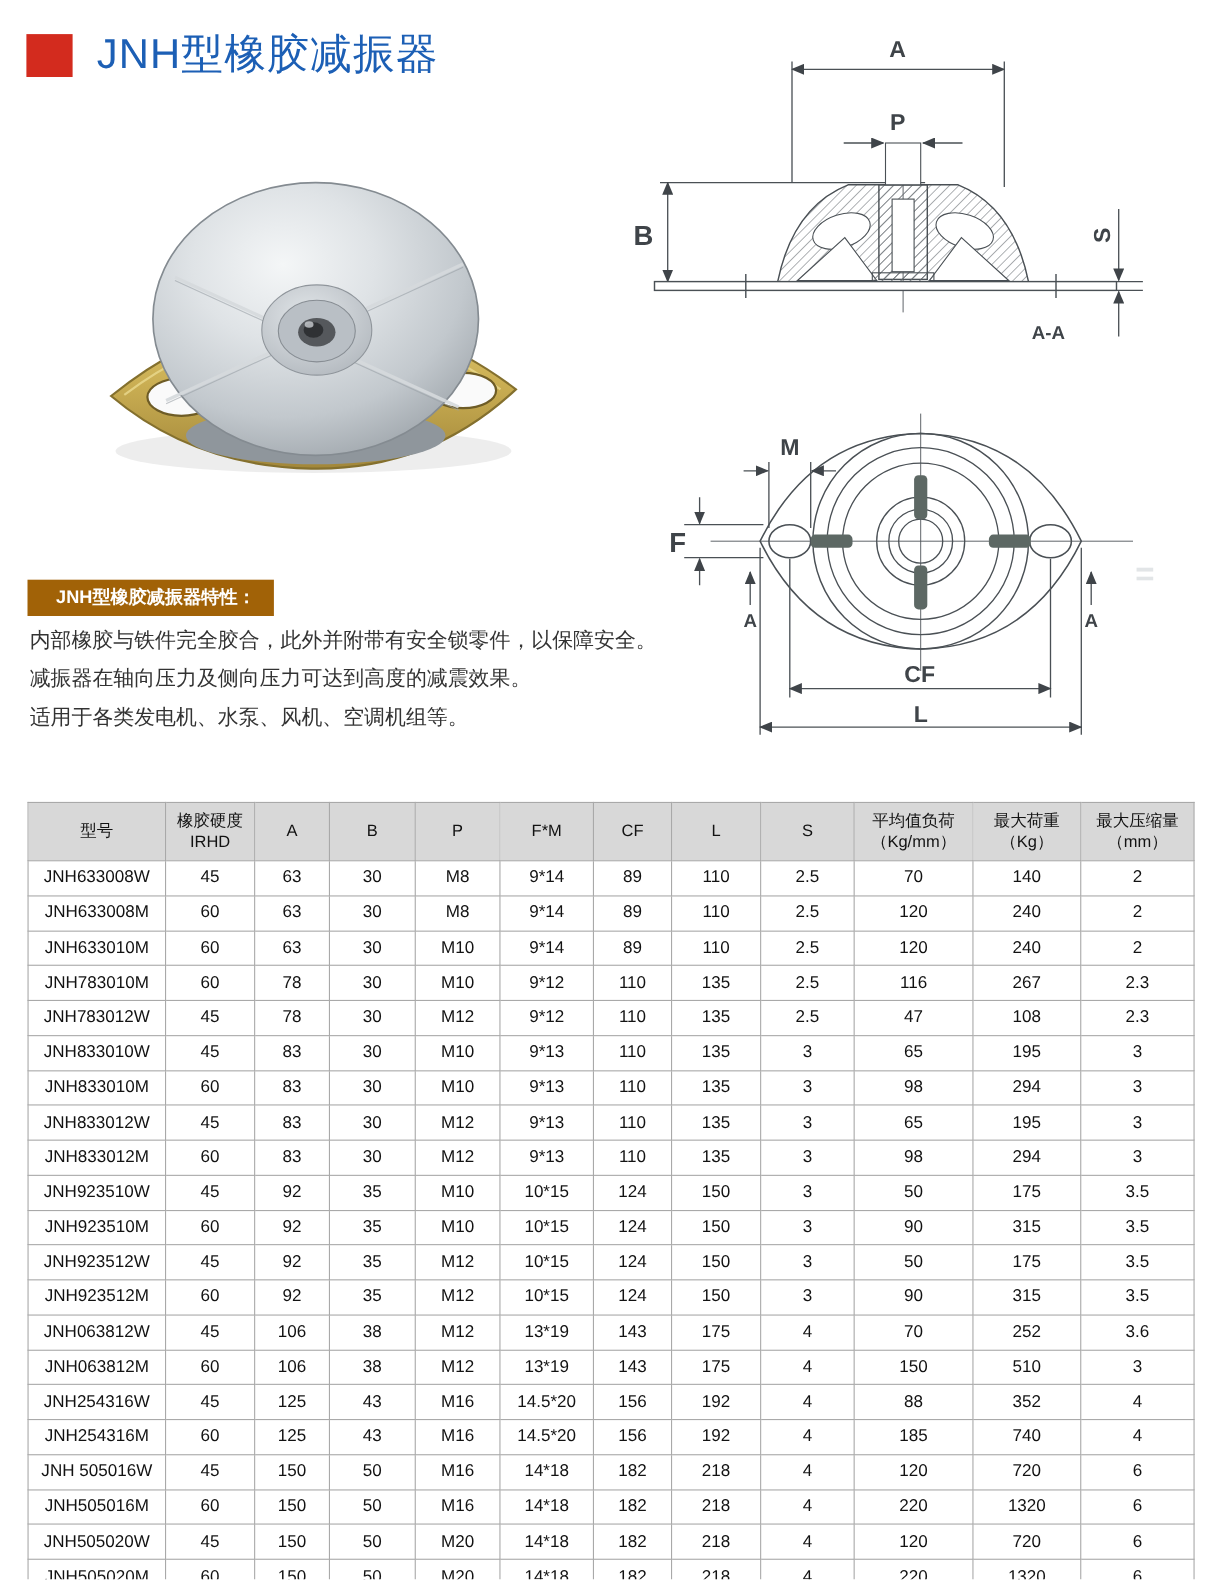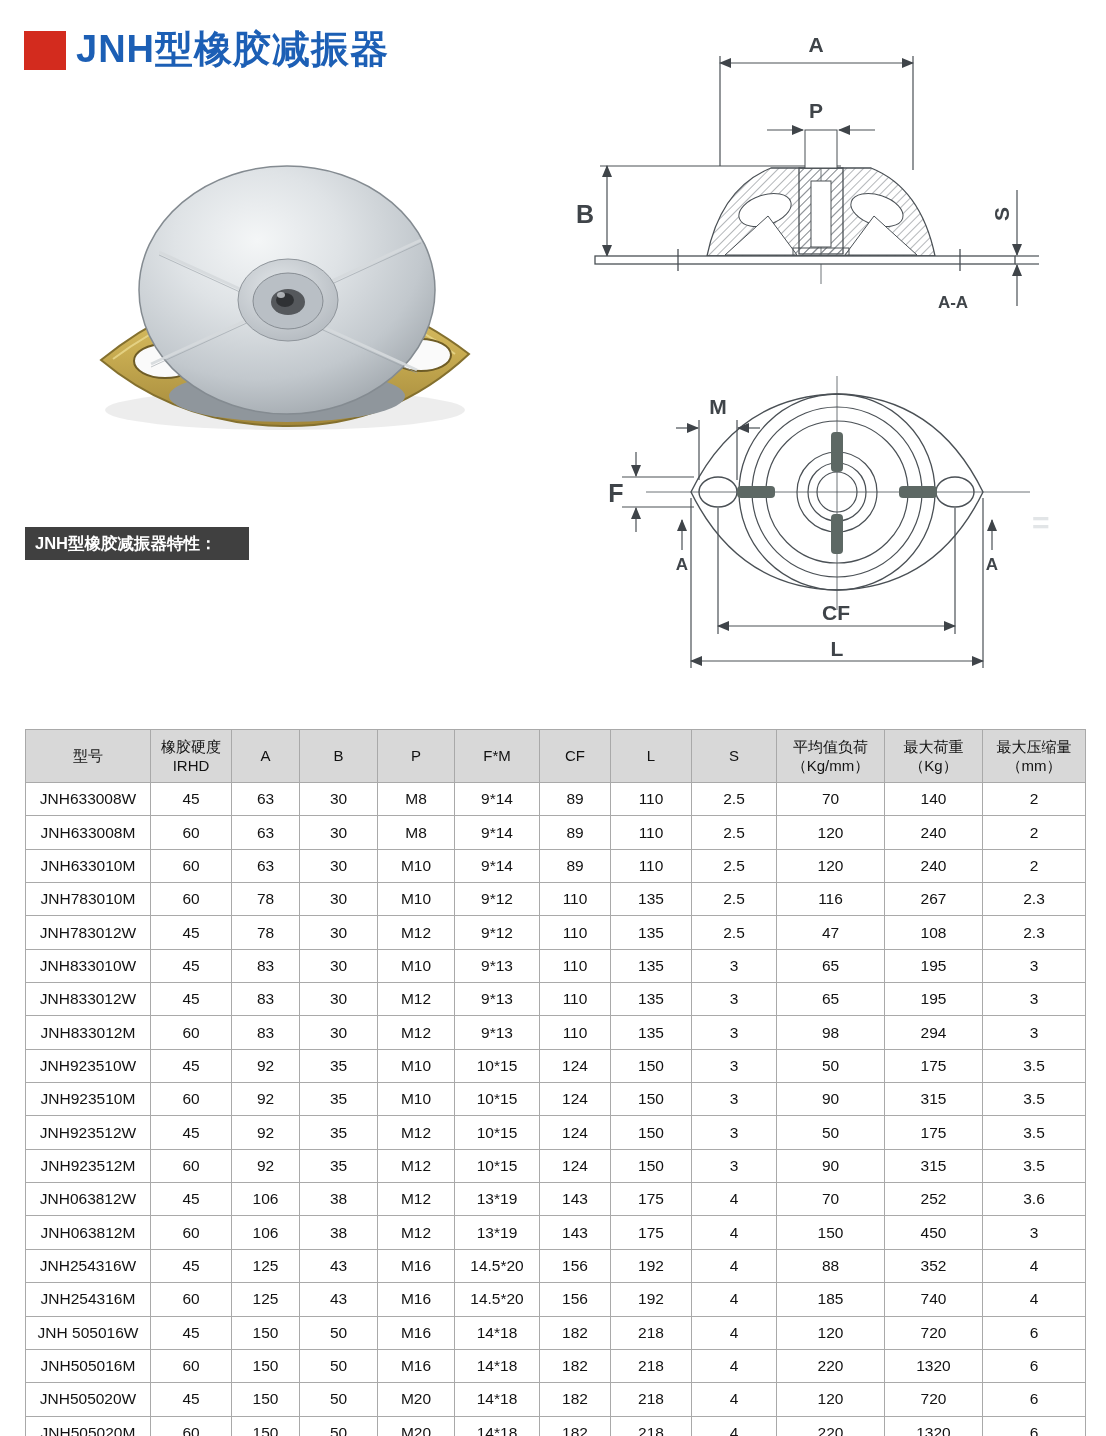--- a/index.html
+++ b/index.html
@@ -1,36 +1,36 @@
 <!DOCTYPE html>
 <html><head>
 <meta charset="utf-8">
 <style>
   html,body{margin:0;padding:0;background:#fff;}
   .page{position:relative;width:1106px;height:1436px;background:#ffffff;overflow:hidden;
         font-family:"Liberation Sans","DejaVu Sans",sans-serif;}
 
   
   .red-square{position:absolute;left:24px;top:31px;width:42px;height:39px;background:#d32b1e;}
-  .page-title{position:absolute;left:76px;top:24px;margin:0;font-size:38px;font-weight:bold;
+  .page-title{position:absolute;left:88px;top:24px;margin:0;font-size:38px;font-weight:normal;
               color:#1c5fb5;letter-spacing:1px;white-space:nowrap;}
 
   
   .photo{position:absolute;left:85px;top:148px;width:400px;height:300px;}
 
   
   .diagram-section{position:absolute;left:555px;top:18px;width:550px;height:310px;}
   .diagram-top{position:absolute;left:588px;top:358px;width:500px;height:340px;}
   .dim-label{font-size:21px;font-weight:bold;fill:#3f4449;font-family:"Liberation Sans",sans-serif;}
   .dim-label-big{font-size:25px;font-weight:bold;fill:#3f4449;font-family:"Liberation Sans",sans-serif;}
   .dim-label-small{font-size:17px;font-weight:bold;fill:#3f4449;font-family:"Liberation Sans",sans-serif;}
 
   
-  .features-banner{position:absolute;left:25px;top:527px;width:224px;height:33px;background:#404040;
-                   color:#ffffff;font-size:16.5px;font-weight:bold;line-height:33px;padding-left:10px;
+  .features-banner{position:absolute;left:25px;top:527px;width:224px;height:33px;background:#a16207;
+                   color:#ffffff;font-size:16.5px;font-weight:bold;line-height:33px;padding-left:26px;
                    box-sizing:border-box;white-space:nowrap;}
   .features-text{position:absolute;left:27px;top:570px;width:570px;color:#333333;font-size:19px;}
   .features-text p{margin:0 0 8px 0;line-height:1.42;}
 
   .watermark{position:absolute;left:1032px;top:506px;font-size:30px;font-weight:bold;color:#e2e5e7;}
 
   
   .spec{position:absolute;left:25px;top:729px;width:1060px;height:721px;border-collapse:collapse;
         table-layout:fixed;}
   .spec th,.spec td{border:1px solid #a9a9a9;text-align:center;vertical-align:middle;color:#121212;
@@ -172,20 +172,25 @@
       <text class="dim-label" x="248" y="262" text-anchor="middle">CF</text>
       <text class="dim-label" x="249" y="298" text-anchor="middle">L</text>
       <text class="dim-label-small" x="94" y="212" text-anchor="middle">A</text>
       <text class="dim-label-small" x="404" y="212" text-anchor="middle">A</text>
     </svg>
   </div>
 
   <div class="features-banner">
     <span>JNH型橡胶减振器特性：</span>
   </div>
+  <div class="features-text">
+    <p>内部橡胶与铁件完全胶合，此外并附带有安全锁零件，以保障安全。</p>
+    <p>减振器在轴向压力及侧向压力可达到高度的减震效果。</p>
+    <p>适用于各类发电机、水泵、风机、空调机组等。</p>
+  </div>
 
   <div class="watermark">=</div>
 
   <table class="spec">
     <colgroup>
       <col style="width:125px">
         <col style="width:81px">
         <col style="width:68px">
         <col style="width:78px">
       <col style="width:77px">
@@ -296,20 +301,34 @@
           <td>M10</td>
           <td>9*13</td>
           <td>110</td>
           <td>135</td>
           <td>3</td>
           <td>65</td>
           <td>195</td>
           <td>3</td>
         </tr>
         <tr>
+          <td>JNH833010M</td>
+          <td>60</td>
+          <td>83</td>
+          <td>30</td>
+          <td>M10</td>
+          <td>9*13</td>
+          <td>110</td>
+          <td>135</td>
+          <td>3</td>
+          <td>98</td>
+          <td>294</td>
+          <td>3</td>
+        </tr>
+        <tr>
           <td>JNH833012W</td>
           <td>45</td>
           <td>83</td>
           <td>30</td>
           <td>M12</td>
           <td>9*13</td>
           <td>110</td>
           <td>135</td>
           <td>3</td>
           <td>65</td>
@@ -404,21 +423,21 @@
           <td>JNH063812M</td>
           <td>60</td>
           <td>106</td>
           <td>38</td>
           <td>M12</td>
           <td>13*19</td>
           <td>143</td>
           <td>175</td>
           <td>4</td>
           <td>150</td>
-          <td>450</td>
+          <td>510</td>
           <td>3</td>
         </tr>
         <tr>
           <td>JNH254316W</td>
           <td>45</td>
           <td>125</td>
           <td>43</td>
           <td>M16</td>
           <td>14.5*20</td>
           <td>156</td>

